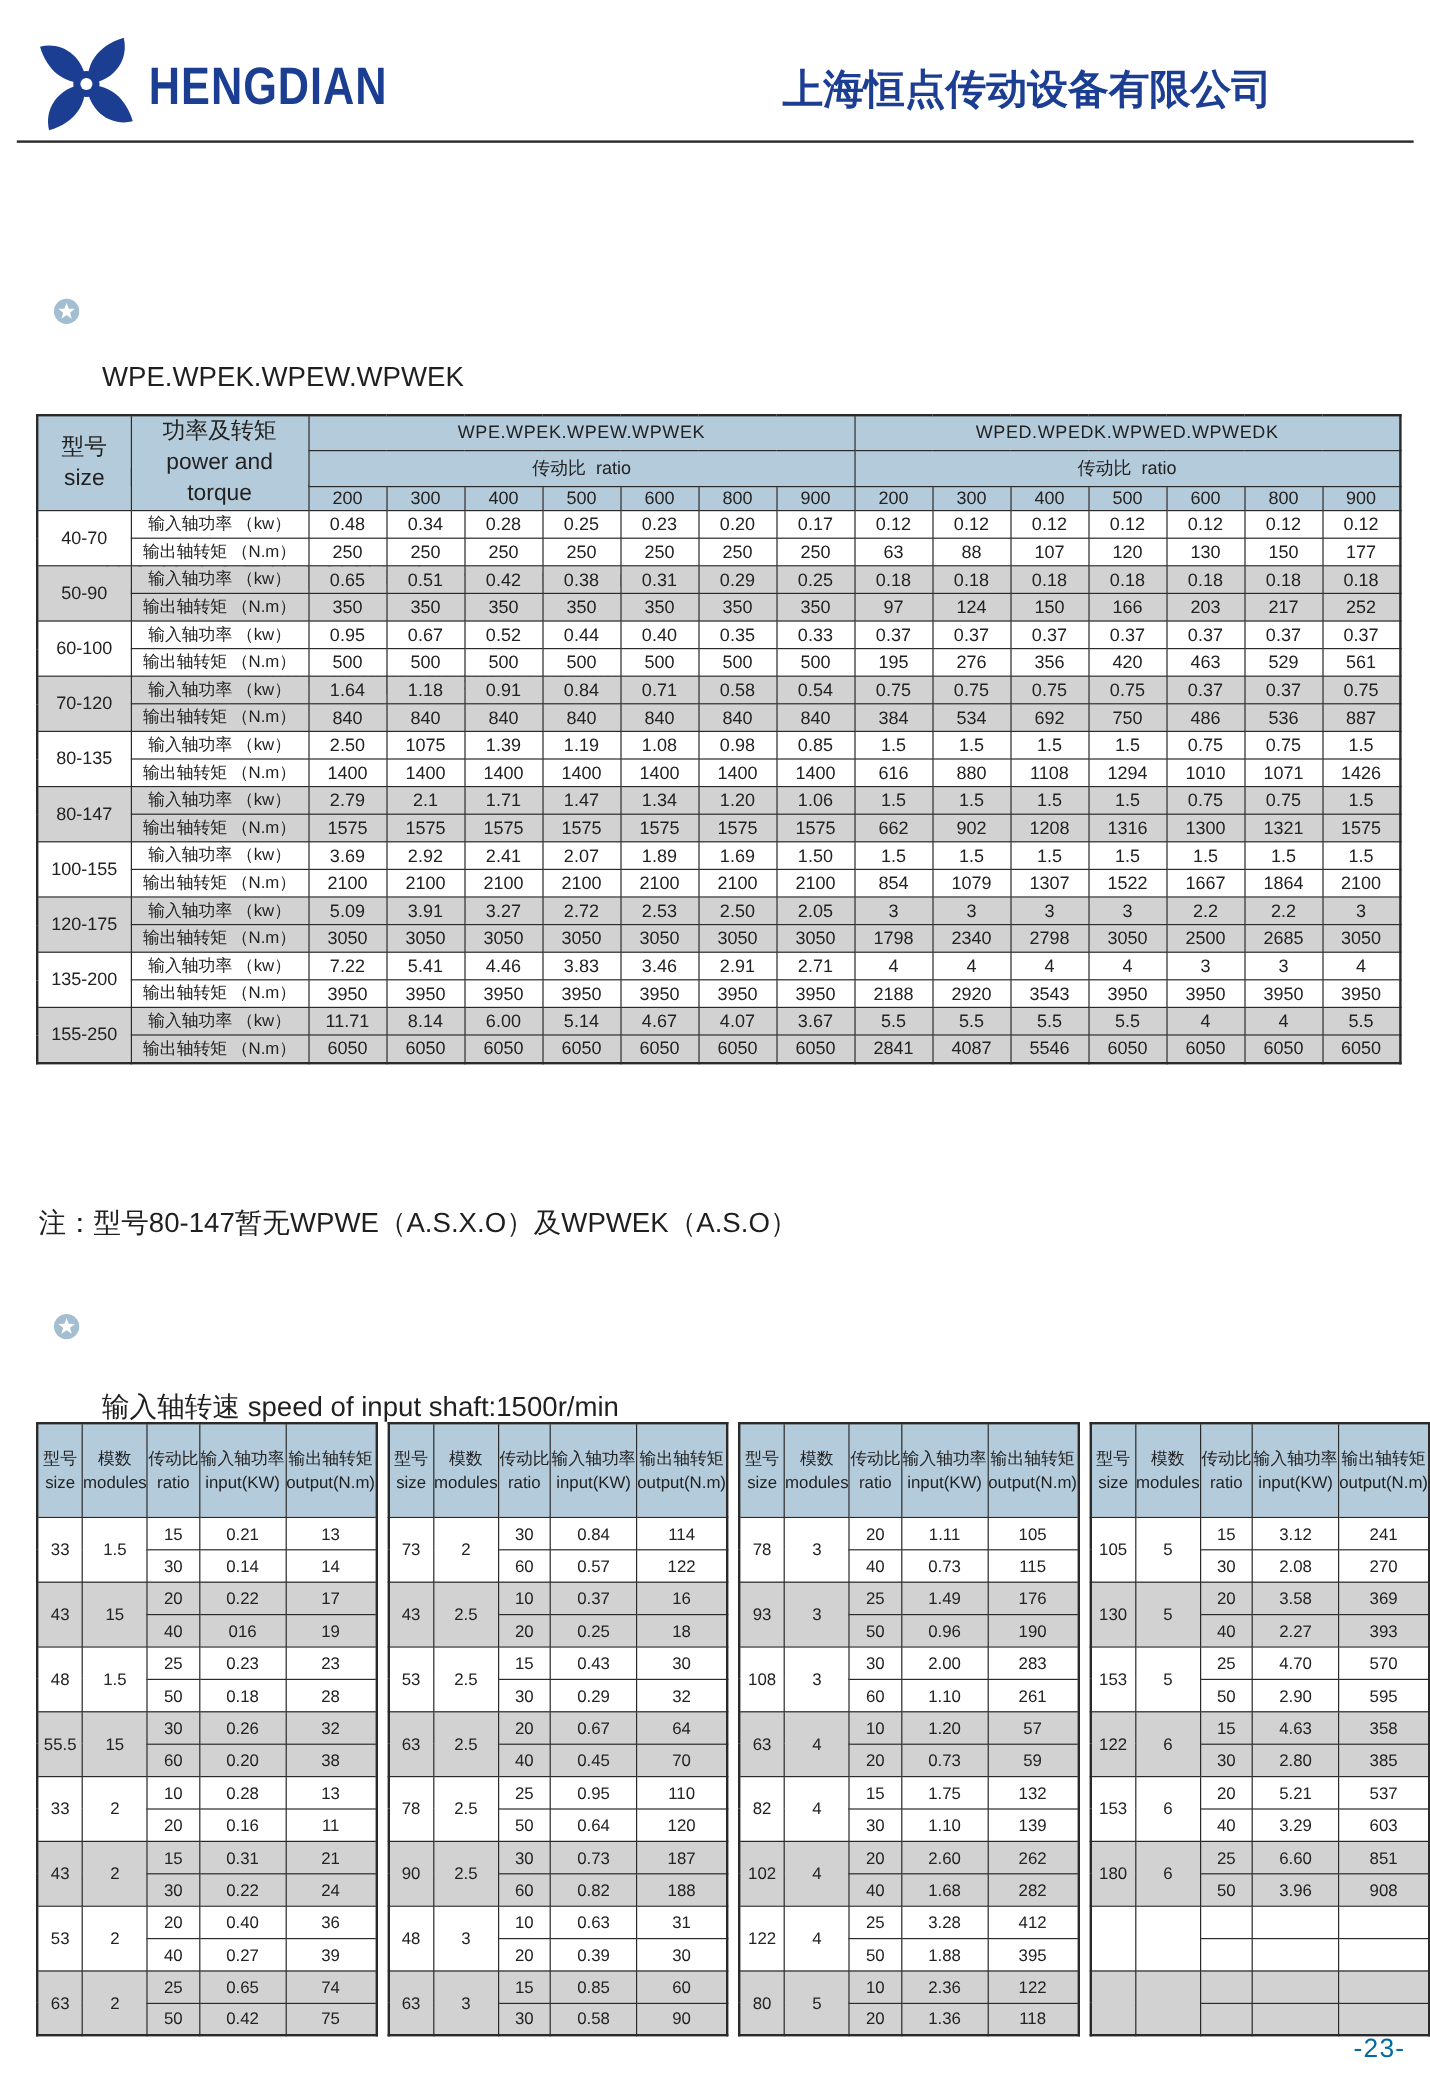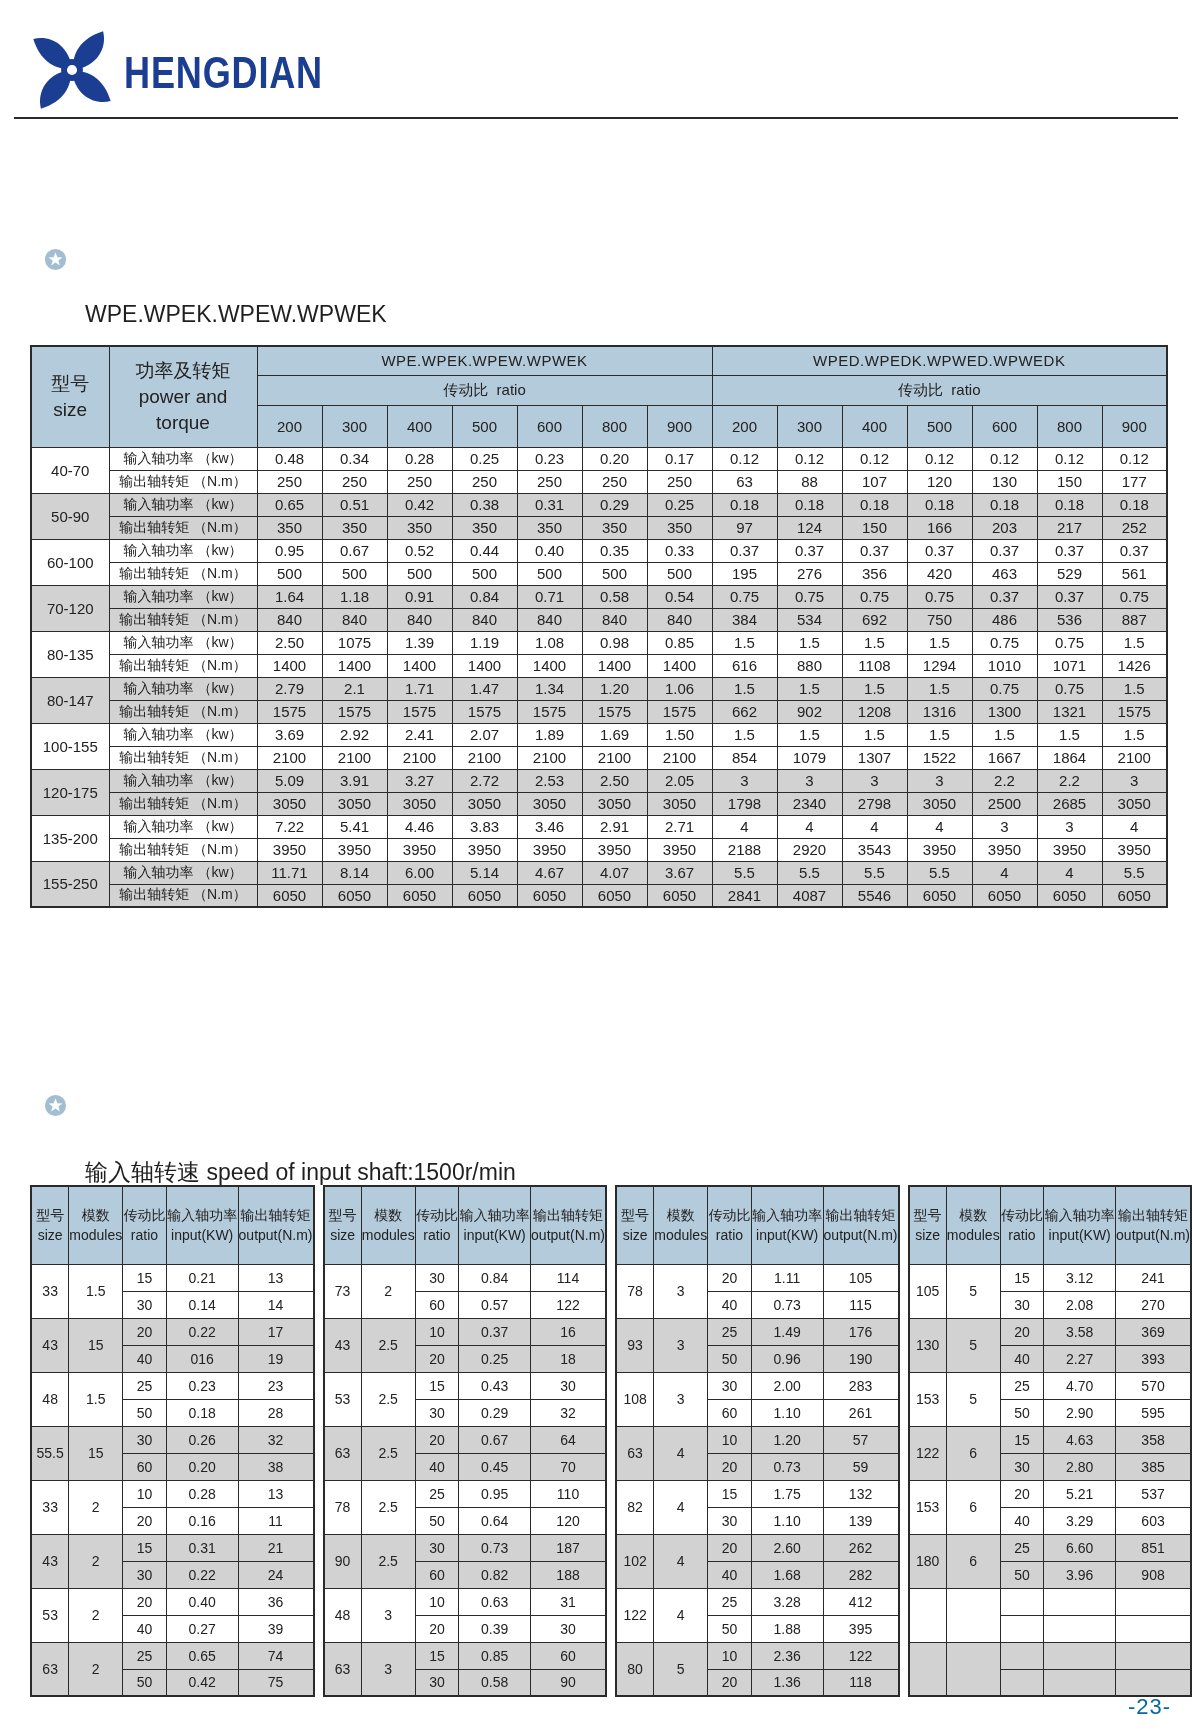--- a/index.html
+++ b/index.html
@@ -32,21 +32,21 @@
     position:absolute; top:345px; left:30px; border-collapse:collapse;
     table-layout:fixed; border:2px solid #2a2a2a;
   }
   .main-table th, .main-table td {
     border:1px solid #2a2a2a; text-align:center; vertical-align:middle;
     padding:0; color:#222; font-weight:normal;
   }
   .main-table thead th { background:#b4cbdb; }
   .group-hdr { height:29px; font-size:15px; letter-spacing:0.5px; }
   .ratio-label { height:30px; font-size:15px; white-space:pre; }
-  .ratio-val { height:42px; font-size:15px; }
+  .ratio-val { height:20px; font-size:15px; }
   .corner-hdr { font-size:19px; line-height:26px; }
   .main-table tbody td { height:23px; font-size:15px; }
   .main-table tbody .row-label { font-size:14px; white-space:pre; }
   .main-table tbody .size-cell { font-size:15px; }
   tr.band-gray td { background:#d2d2d2; }
   tr.band-white td { background:#ffffff; }
   
   .note { position:absolute; left:32px; top:1004px; font-size:23px; color:#1f1f1f; white-space:pre; }
   
   .wd-wrap { position:absolute; top:1185px; left:30px; display:flex; gap:8px; }
@@ -70,20 +70,21 @@
     <g fill="#1b3e92">
       <path d="M52 50 C 80 46, 92 24, 87 4 C 60 12, 49 32, 52 50 Z"></path>
       <path d="M52 50 C 80 46, 92 24, 87 4 C 60 12, 49 32, 52 50 Z" transform="rotate(90 50 50)"></path>
       <path d="M52 50 C 80 46, 92 24, 87 4 C 60 12, 49 32, 52 50 Z" transform="rotate(180 50 50)"></path>
       <path d="M52 50 C 80 46, 92 24, 87 4 C 60 12, 49 32, 52 50 Z" transform="rotate(270 50 50)"></path>
       <circle cx="50" cy="50" r="13"></circle>
     </g>
     <circle cx="50" cy="50" r="6" fill="#ffffff"></circle>
   </svg>
   <div class="brand">HENGDIAN</div>
+  <div class="company">上海恒点传动设备有限公司</div>
   <div class="header-rule"></div>
 
   <svg class="bullet bullet1" viewBox="0 0 24 24">
     <circle cx="12" cy="12" r="11" fill="#a3bdd1"></circle>
     <path d="M12 4.5 L13.9 9.6 L19.3 9.8 L15 13.1 L16.5 18.3 L12 15.2 L7.5 18.3 L9 13.1 L4.7 9.8 L10.1 9.6 Z" fill="#fff"></path>
   </svg>
   <div class="sec-title sec1">
     <div>WPE.WPEK.WPEW.WPWEK</div>
     <div>WPED.WPEDK.WPWED.WPWEDK (A.S.X.O)型</div>
     <div>输入轴功率及输出轴转矩表  input and output</div>
@@ -490,20 +491,21 @@
           <td class="val">4087</td>
           <td class="val">5546</td>
           <td class="val">6050</td>
           <td class="val">6050</td>
           <td class="val">6050</td>
           <td class="val">6050</td>
         </tr>
       </tbody>
   </table>
 
+  <div class="note">注：型号80-147暂无WPWE（A.S.X.O）及WPWEK（A.S.O）</div>
 
   <svg class="bullet bullet2" viewBox="0 0 24 24">
     <circle cx="12" cy="12" r="11" fill="#a3bdd1"></circle>
     <path d="M12 4.5 L13.9 9.6 L19.3 9.8 L15 13.1 L16.5 18.3 L12 15.2 L7.5 18.3 L9 13.1 L4.7 9.8 L10.1 9.6 Z" fill="#fff"></path>
   </svg>
   <div class="sec-title sec2">
     <div>输入轴转速 speed of input shaft:1500r/min</div>
   </div>
 
   <div class="wd-wrap" id="wd-wrap">

